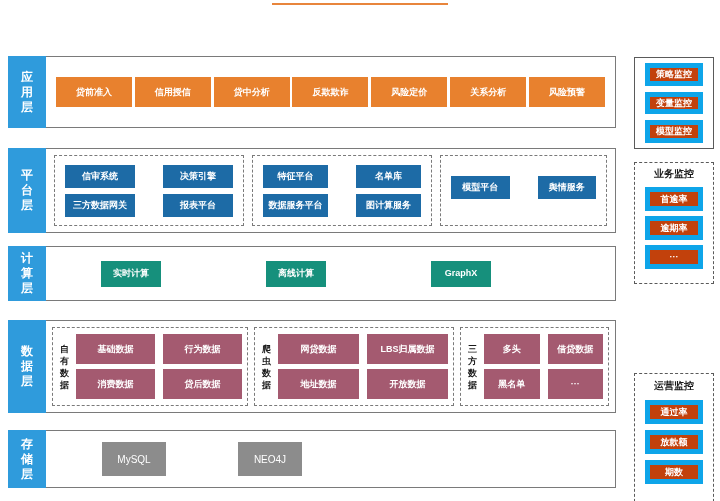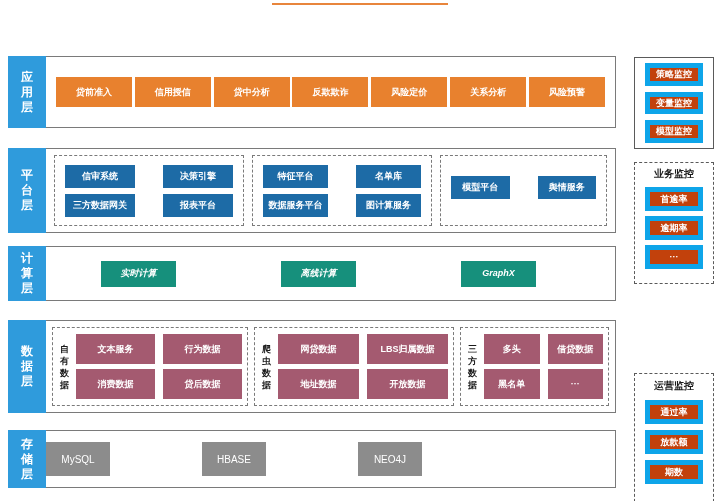--- a/index.html
+++ b/index.html
@@ -136,21 +136,21 @@
 
   
   #calc-row { top: 246px; width: 608px; height: 55px; }
   #calc-items {
     display: flex;
     width: 100%;
     padding-left: 55px;
     box-sizing: border-box;
     gap: 105px;
   }
-  #calc-items .node { width: 75px; height: 26px; font-style: italic; }
+  #calc-items .node { width: 60px; height: 26px; }
 
   
   #data-row { top: 320px; width: 608px; height: 93px; }
   #data-groups {
     display: flex;
     width: 100%;
     height: 100%;
     padding: 0 6px;
     box-sizing: border-box;
     gap: 6px;
@@ -177,22 +177,23 @@
     gap: 5px 8px;
     flex: 1 1 auto;
   }
   .data-grid .node { height: 30px; }
 
   
   #store-row { top: 430px; width: 608px; height: 58px; }
   #store-items {
     display: flex;
     width: 100%;
-    box-sizing: border-box;
-    gap: 92px;
+    padding-left: 56px;
+    box-sizing: border-box;
+    gap: 72px;
     align-items: flex-end;
   }
   #store-items .node { width: 64px; height: 34px; font-weight: normal; font-size: 10px; }
 
   
   .mon-panel {
     position: absolute;
     left: 634px;
     width: 80px;
     box-sizing: border-box;
@@ -320,21 +321,21 @@
     <div id="data-groups">
 
       <div class="dash-group data-group" id="data-g1">
         <div class="vlabel">
           <span>自</span>
           <span>有</span>
           <span>数</span>
           <span>据</span>
         </div>
         <div class="data-grid">
-          <div class="node mauve">文本服务</div>
+          <div class="node mauve">基础数据</div>
           <div class="node mauve">行为数据</div>
           <div class="node mauve">消费数据</div>
           <div class="node mauve">贷后数据</div>
         </div>
       </div>
 
       <div class="dash-group data-group" id="data-g2">
         <div class="vlabel">
           <span>爬</span>
           <span>虫</span>
@@ -370,21 +371,20 @@
 
 <div class="layer-row" id="store-row">
   <div class="layer-tab">
     <span>存</span>
     <span>储</span>
     <span>层</span>
   </div>
   <div class="layer-body">
     <div id="store-items">
       <div class="node grey">MySQL</div>
-      <div class="node grey">HBASE</div>
       <div class="node grey">NEO4J</div>
     </div>
   </div>
 </div>
 
 <div class="mon-panel" id="mon-panel-1">
   <div class="node slate">策略监控</div>
   <div class="node slate">变量监控</div>
   <div class="node slate">模型监控</div>
 </div>

